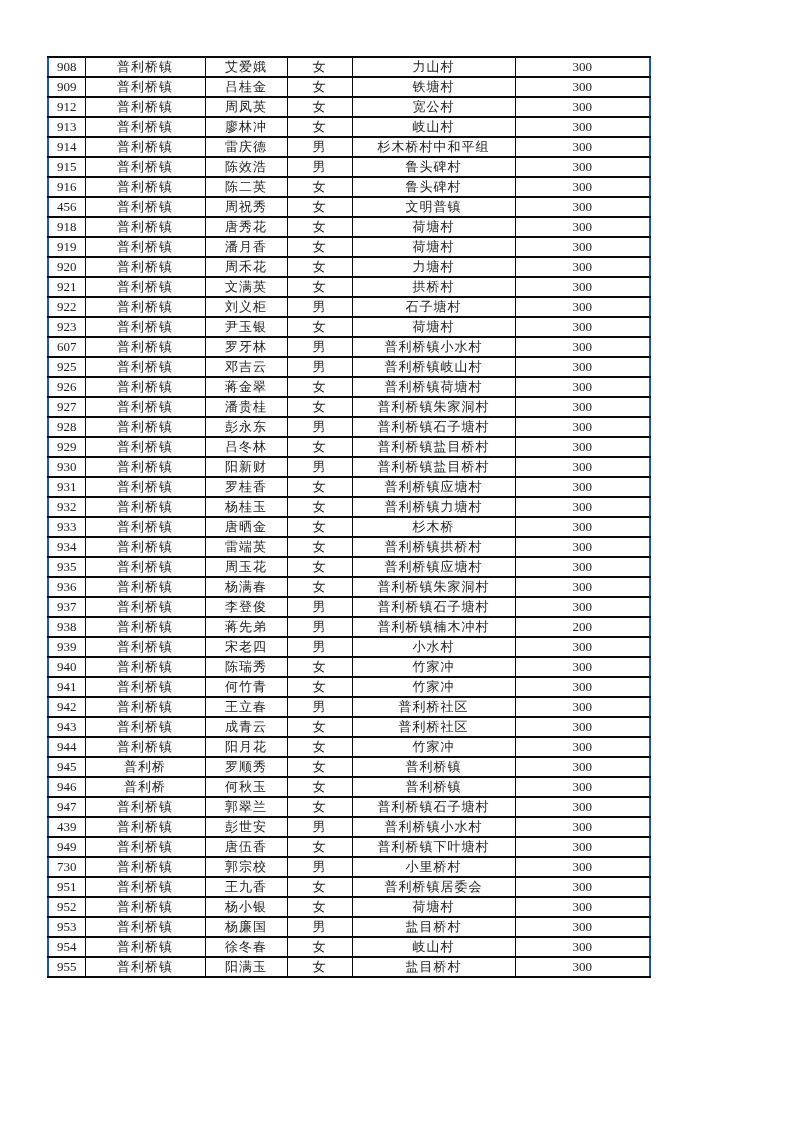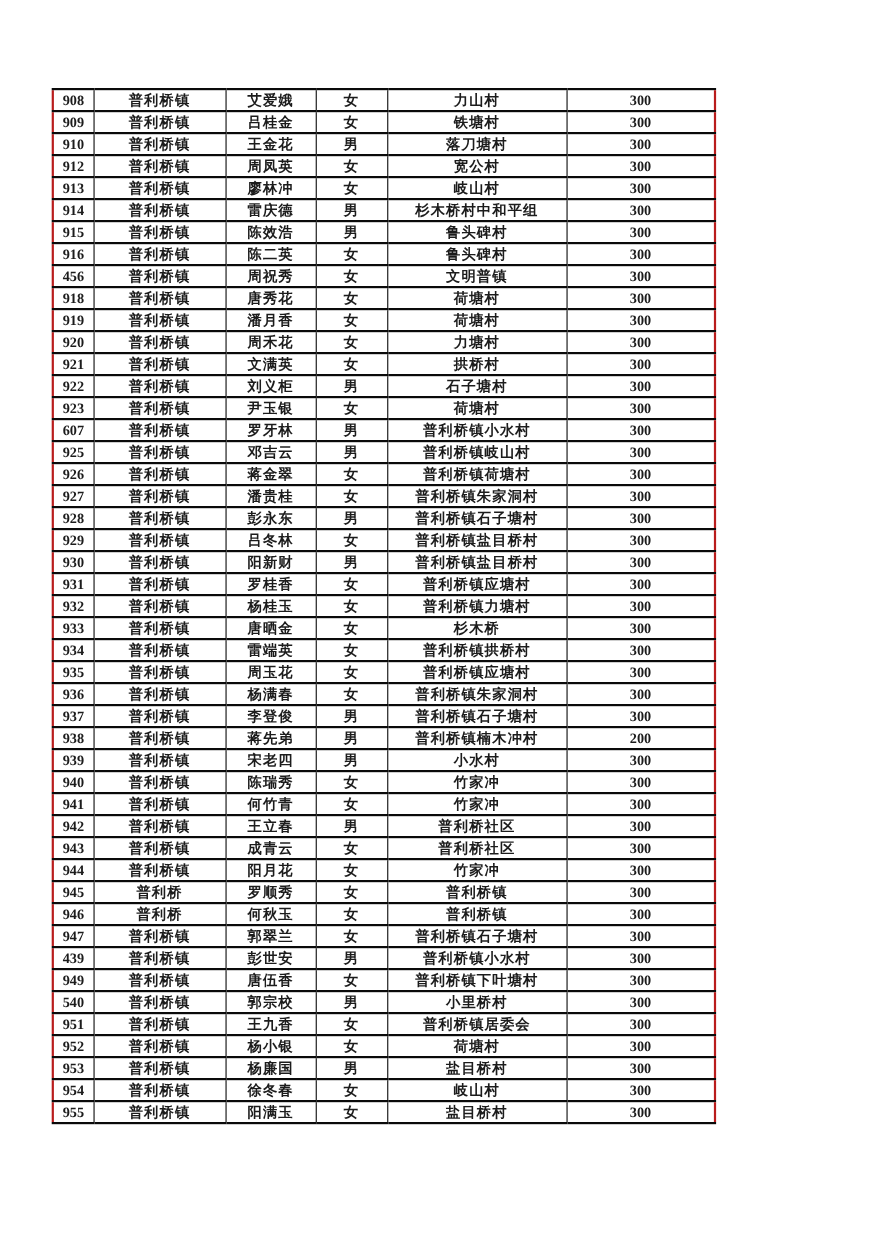--- a/index.html
+++ b/index.html
@@ -11,26 +11,25 @@
     position: relative;
     width: 793px;
     height: 1122px;
     background: #ffffff;
     overflow: hidden;
     font-family: "Liberation Serif", "DejaVu Serif", serif;
   }
   table.roster {
     position: absolute;
     left: 47px;
-    top: 80px;
+    top: 56px;
     width: 602px;
     border-collapse: collapse;
     table-layout: fixed;
-    border: 2px solid #b91c1c;
-    font-weight: bold;
+    border: 2px solid #1d4ed8;
   }
   table.roster td {
     border-left: 1px solid #0a0a0a;
     border-right: 1px solid #0a0a0a;
     border-top: 2px solid #0a0a0a;
     border-bottom: 2px solid #0a0a0a;
     height: 18px;
     padding: 0;
     text-align: center;
     vertical-align: middle;
@@ -69,28 +68,20 @@
         </tr>
         <tr>
           <td class="num">909</td>
           <td>普利桥镇</td>
           <td>吕桂金</td>
           <td>女</td>
           <td>铁塘村</td>
           <td class="num">300</td>
         </tr>
         <tr>
-          <td class="num">910</td>
-          <td>普利桥镇</td>
-          <td>王金花</td>
-          <td>男</td>
-          <td>落刀塘村</td>
-          <td class="num">300</td>
-        </tr>
-        <tr>
           <td class="num">912</td>
           <td>普利桥镇</td>
           <td>周凤英</td>
           <td>女</td>
           <td>宽公村</td>
           <td class="num">300</td>
         </tr>
         <tr>
           <td class="num">913</td>
           <td>普利桥镇</td>
@@ -381,21 +372,21 @@
         </tr>
         <tr>
           <td class="num">949</td>
           <td>普利桥镇</td>
           <td>唐伍香</td>
           <td>女</td>
           <td>普利桥镇下叶塘村</td>
           <td class="num">300</td>
         </tr>
         <tr>
-          <td class="num">540</td>
+          <td class="num">730</td>
           <td>普利桥镇</td>
           <td>郭宗校</td>
           <td>男</td>
           <td>小里桥村</td>
           <td class="num">300</td>
         </tr>
         <tr>
           <td class="num">951</td>
           <td>普利桥镇</td>
           <td>王九香</td>

